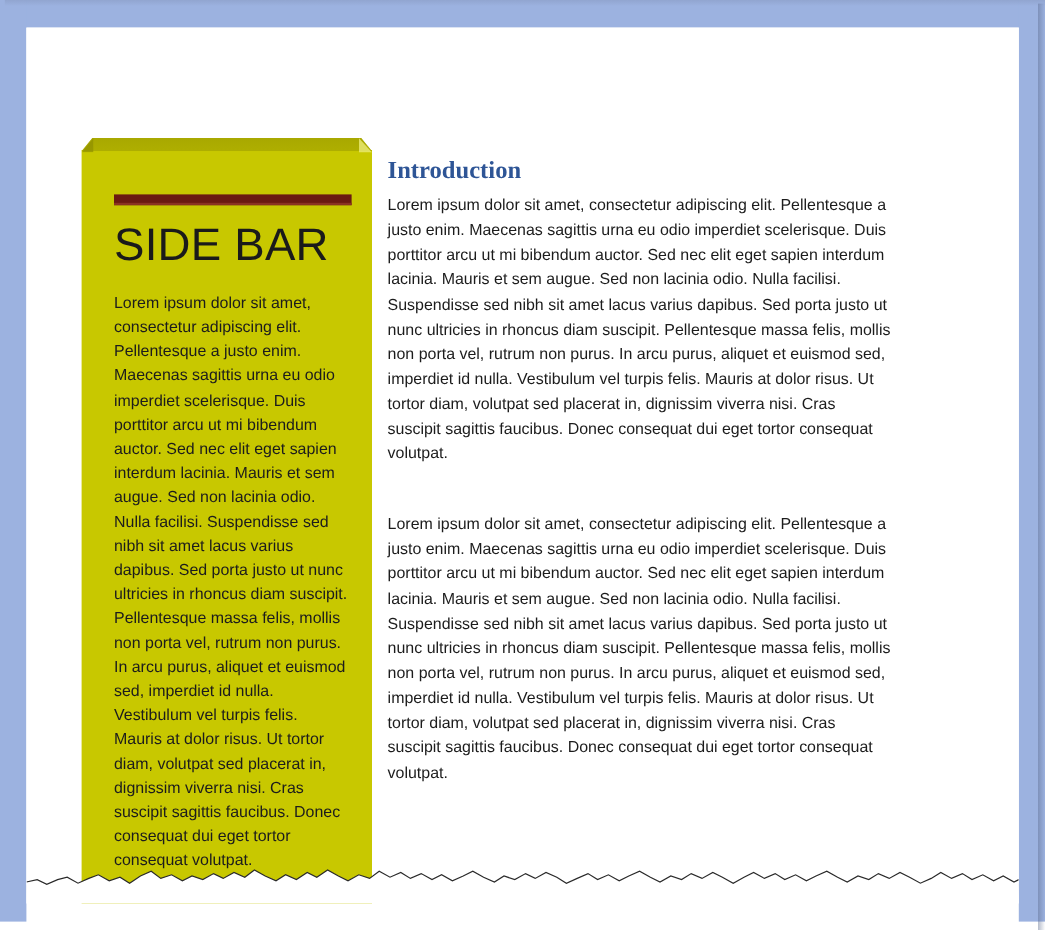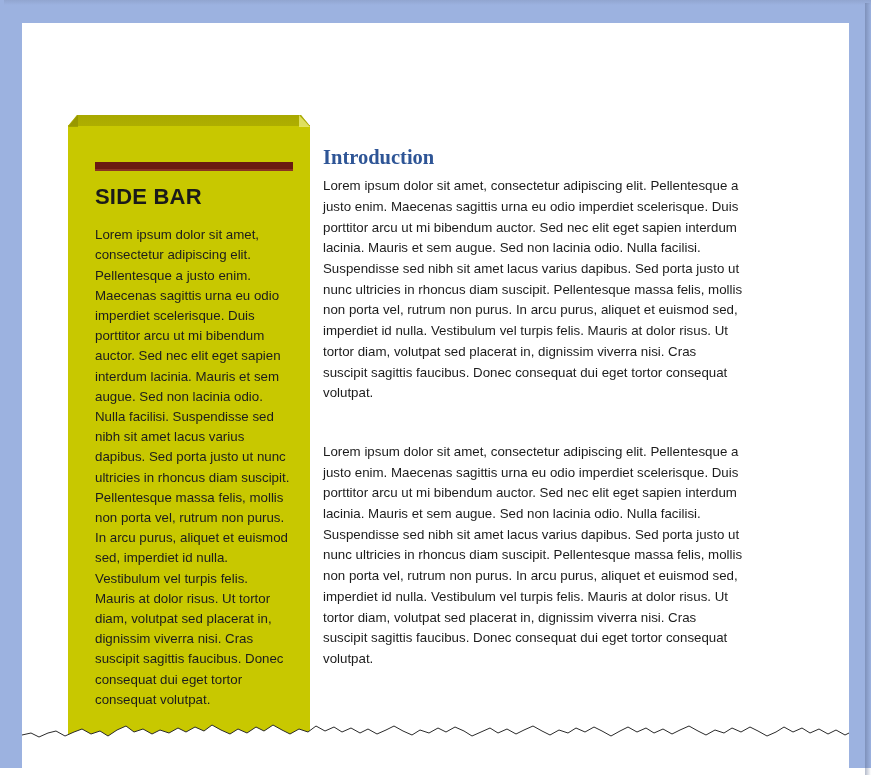--- a/index.html
+++ b/index.html
@@ -113,22 +113,22 @@
   .sb-rule {
     margin-top: 37px;
     height: 7px;
     background: #6a1a11;
     border-bottom: 2px solid #8a3322;
     width: 198px;
   }
   #sidebar-title {
     margin: 14px 0 0 0;
     font-family: "Liberation Sans", sans-serif;
-    font-size: 22px;
-    font-weight: bold;
+    font-size: 38px;
+    font-weight: normal;
     letter-spacing: .2px;
     color: #1a1a1a;
     line-height: 1.1;
   }
   #sidebar-text {
     margin: 16px 0 0 0;
     font-family: "Liberation Sans", sans-serif;
     font-size: 13.3px;
     line-height: 20.2px;
     color: #1c1c1c;
@@ -142,21 +142,21 @@
     top: 106px;
     width: 420px;
   }
   .section { margin-bottom: 0; }
   .section + .section { margin-top: 38px; }
   .heading {
     font-family: "Liberation Serif", serif;
     font-size: 20.5px;
     font-weight: bold;
     color: #2e5596;
-    margin: 16px 0 7px 0;
+    margin: 1px 0 7px 0;
     line-height: 1.18;
     white-space: nowrap;
   }
   .heading .caret {
     display: inline-block;
     width: 2px;
     height: 19px;
     background: #000000;
     vertical-align: -3px;
     margin-left: 1px;

